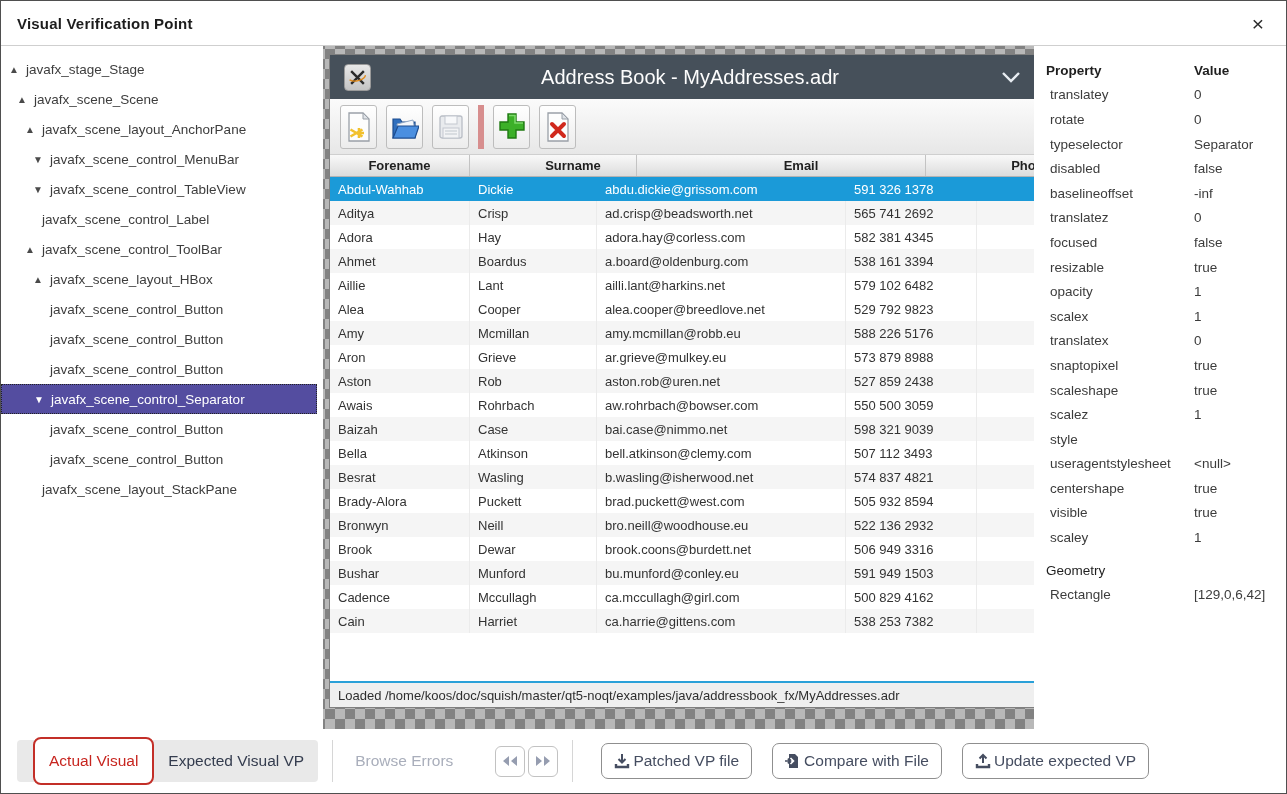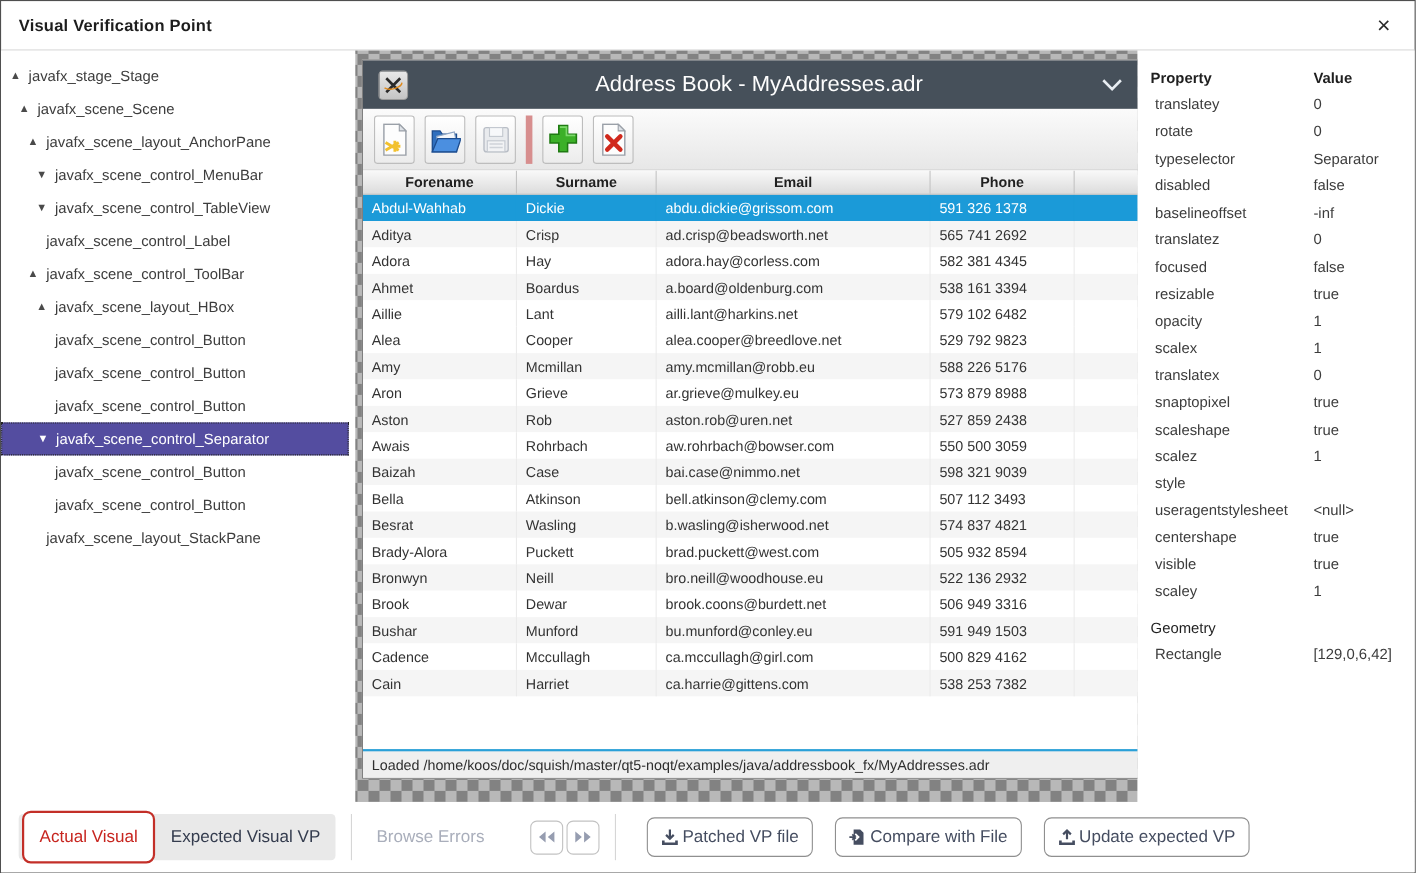--- a/index.html
+++ b/index.html
@@ -75,21 +75,21 @@
   .tb-btn {
     width:37px; height:44px; border:1px solid #bdbdbd; border-radius:3px;
     background:linear-gradient(#ffffff,#ececec); display:flex; align-items:center; justify-content:center;
   }
   .tb-sep { width:6px; height:44px; background:#d78e8e; }
   
   .app-table { flex:1 1 auto; background:#fff; display:flex; flex-direction:column; overflow:hidden; }
   .thead {
     display:grid; grid-template-columns:140px 127px 249px 131px 1fr;
     height:22px; flex:0 0 22px;
-    background:linear-gradient(#f9f9f9,#dcdcdc); border-bottom:1px solid #b3b3b3;
+    background:linear-gradient(#f9f9f9,#dcdcdc); border-bottom:1px solid #b3b3b3;gap:40px;
   }
   .th {
     font-size:13px; font-weight:700; color:#1f1f1f; display:flex; align-items:center;
     justify-content:center; border-right:1px solid #c3c3c3; overflow:hidden;
   }
   .tbody { flex:1 1 auto; overflow:hidden; }
   .trow {
     display:grid; grid-template-columns:140px 127px 249px 131px 1fr; height:24px;
     background:#fff;
   }
@@ -115,21 +115,21 @@
   .prop-section { font-weight:400; color:#1f1f1f; font-size:13.5px; height:24.6px; display:flex; align-items:center; margin-top:8px; }
   
   .dlg-footer {
     height:64px; flex:0 0 64px; background:#fff; display:flex; align-items:center;
     padding:0 16px; gap:14px;
   }
   .visual-toggle {
     background:#e9e9e9; border-radius:4px; height:42px; display:flex; align-items:center;
   }
   .btn-actual {
-    height:48px; margin:0 0 0 3px; padding:0 14px; background:#fff; border:2px solid #c32f28;
+    height:48px; margin:0 0 0 16px; padding:0 14px; background:#fff; border:2px solid #c32f28;
     border-radius:8px; color:#c7251f; font-size:15.5px; display:flex; align-items:center; cursor:pointer;
   }
   .btn-expected {
     height:48px; padding:0 14px; background:transparent; border:none; color:#343c4e;
     font-size:15.5px; display:flex; align-items:center; cursor:pointer;
   }
   .v-div { width:1px; height:42px; background:#d6d6d6; }
   .browse-errors { color:#a9aebb; font-size:15.5px; margin-left:8px; }
   .nav-btn {
     width:30px; height:31px; border:1px solid #c2c2c2; border-radius:6px; background:#fff;

